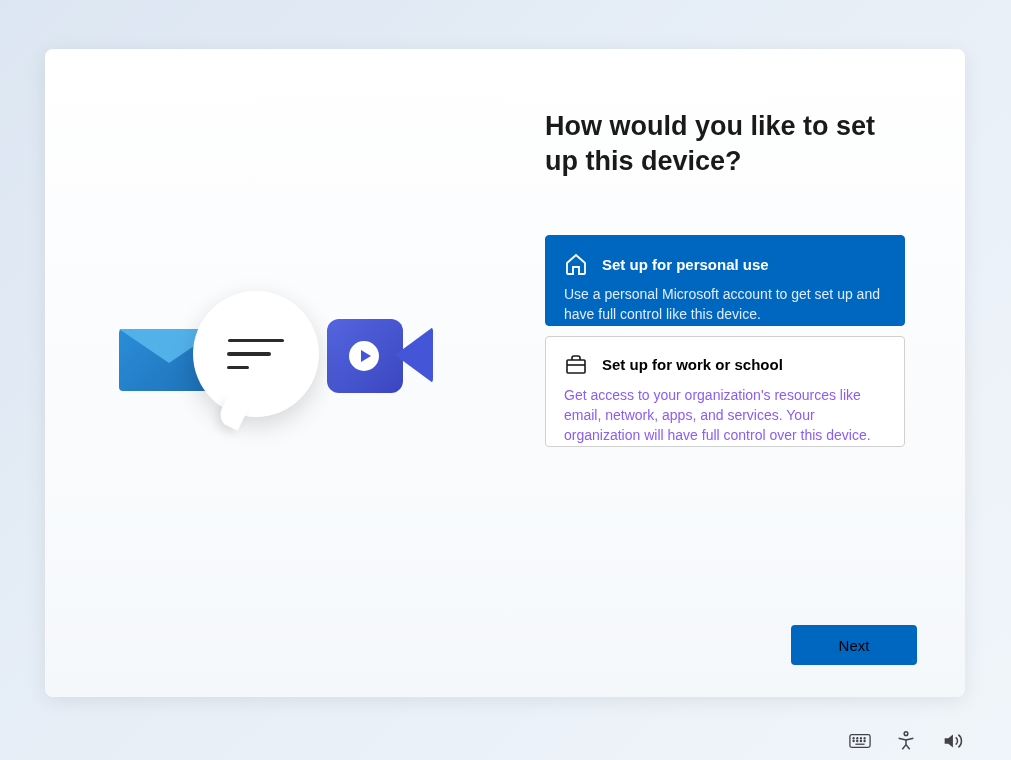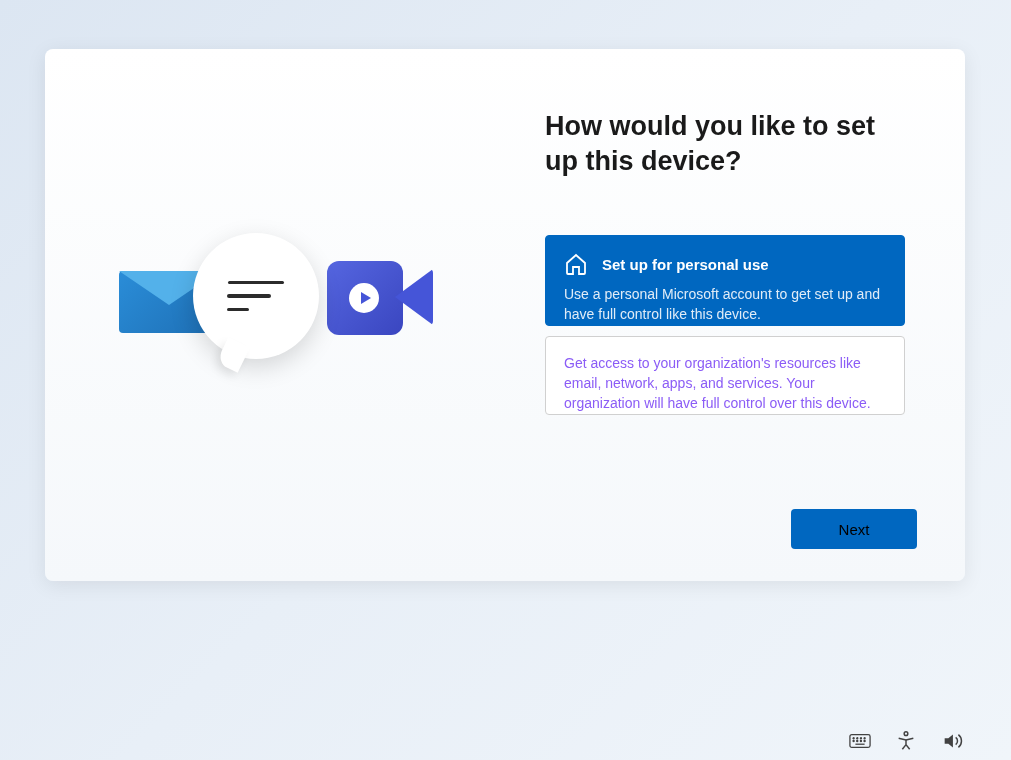--- a/index.html
+++ b/index.html
@@ -9,21 +9,21 @@
       font-family: 'Segoe UI', -apple-system, BlinkMacSystemFont, sans-serif;
       background: linear-gradient(135deg, #dce6f2 0%, #e8eff7 50%, #f0f5fa 100%);
       overflow: hidden;
       position: relative;
     }
     .card {
       position: absolute;
       top: 49px;
       left: 45px;
       width: 920px;
-      height: 532px;
+      height: 648px;
       background: linear-gradient(180deg, #ffffff 0%, #f5f8fb 100%);
       border-radius: 8px;
       box-shadow: 0 4px 20px rgba(0,0,0,0.08);
       display: flex;
       justify-content: center;
     }
     .left-pane {
       width: 460px;
       position: relative;
       display: flex;
@@ -278,20 +278,30 @@
           <svg viewBox="0 0 24 24" fill="none" stroke-width="1.8">
             <path d="M3 11l9-8 9 8v10a1 1 0 0 1-1 1h-5v-7h-6v7H4a1 1 0 0 1-1-1V11z"></path>
           </svg>
         </span>
         <span class="option-title">Set up for personal use</span>
       </div>
       <div class="option-desc">Use a personal Microsoft account to get set up and have full control like this device.</div>
     </div>
 
     <div class="option">
+      <div class="option-header">
+        <span class="option-icon">
+          <svg viewBox="0 0 24 24" fill="none" stroke-width="1.6">
+            <rect x="3" y="7" width="18" height="13" rx="1"></rect>
+            <path d="M8 7V5a2 2 0 0 1 2-2h4a2 2 0 0 1 2 2v2"></path>
+            <path d="M3 12h18"></path>
+          </svg>
+        </span>
+        <span class="option-title">Set up for work or school</span>
+      </div>
       <div class="option-desc">Get access to your organization's resources like email, network, apps, and services. Your organization will have full control over this device.</div>
     </div>
 
     <button class="next-btn">Next</button>
   </div>
 </div>
 
 <div class="taskbar-icons">
   <div class="tb-icon">
     <svg viewBox="0 0 24 16" width="22" height="16" fill="none" stroke-width="1.4">

